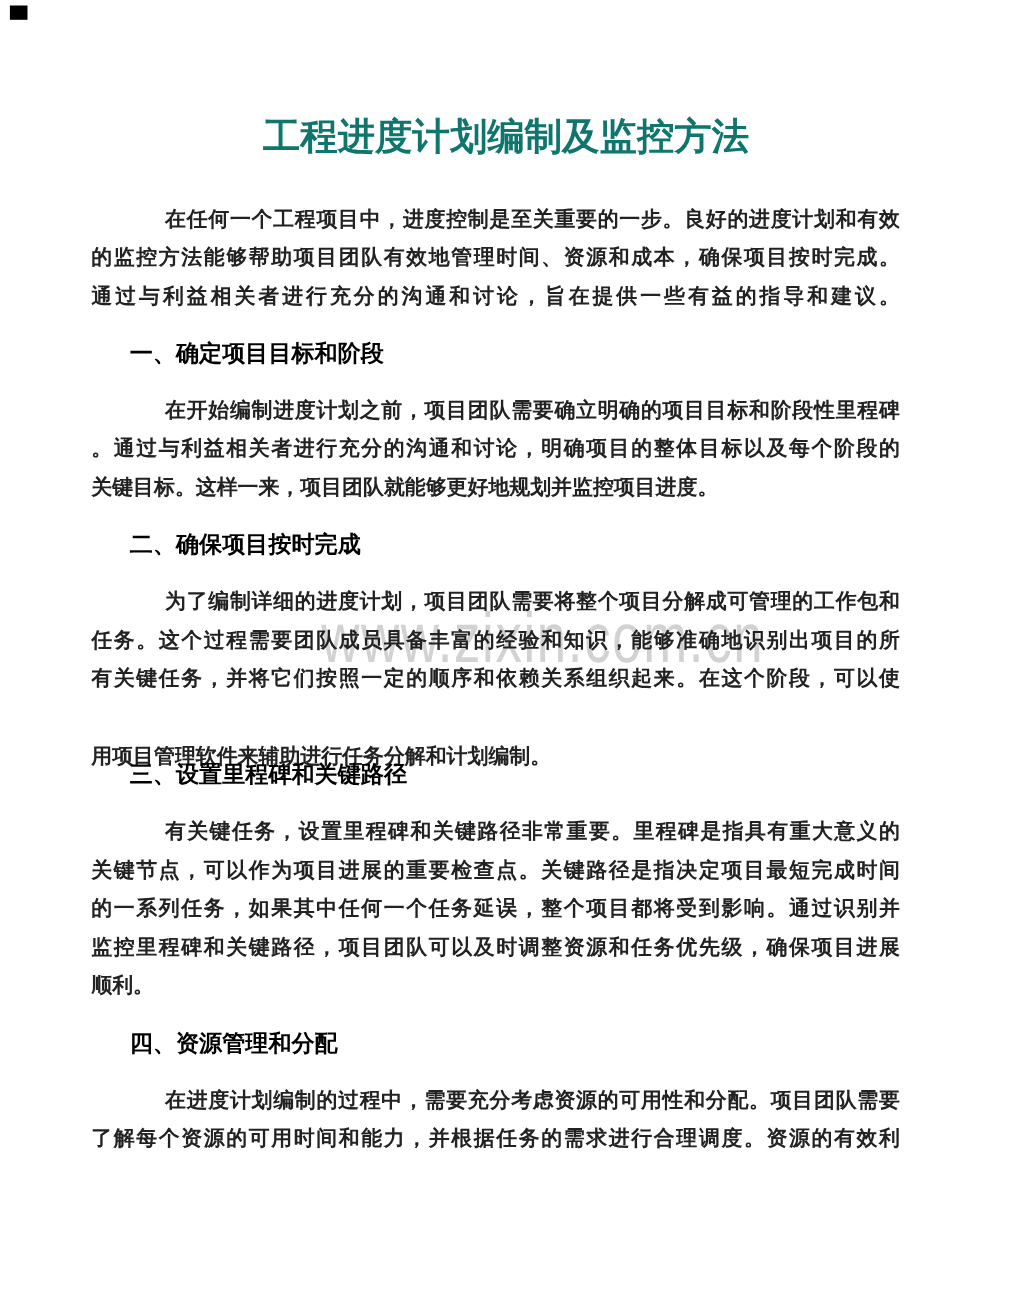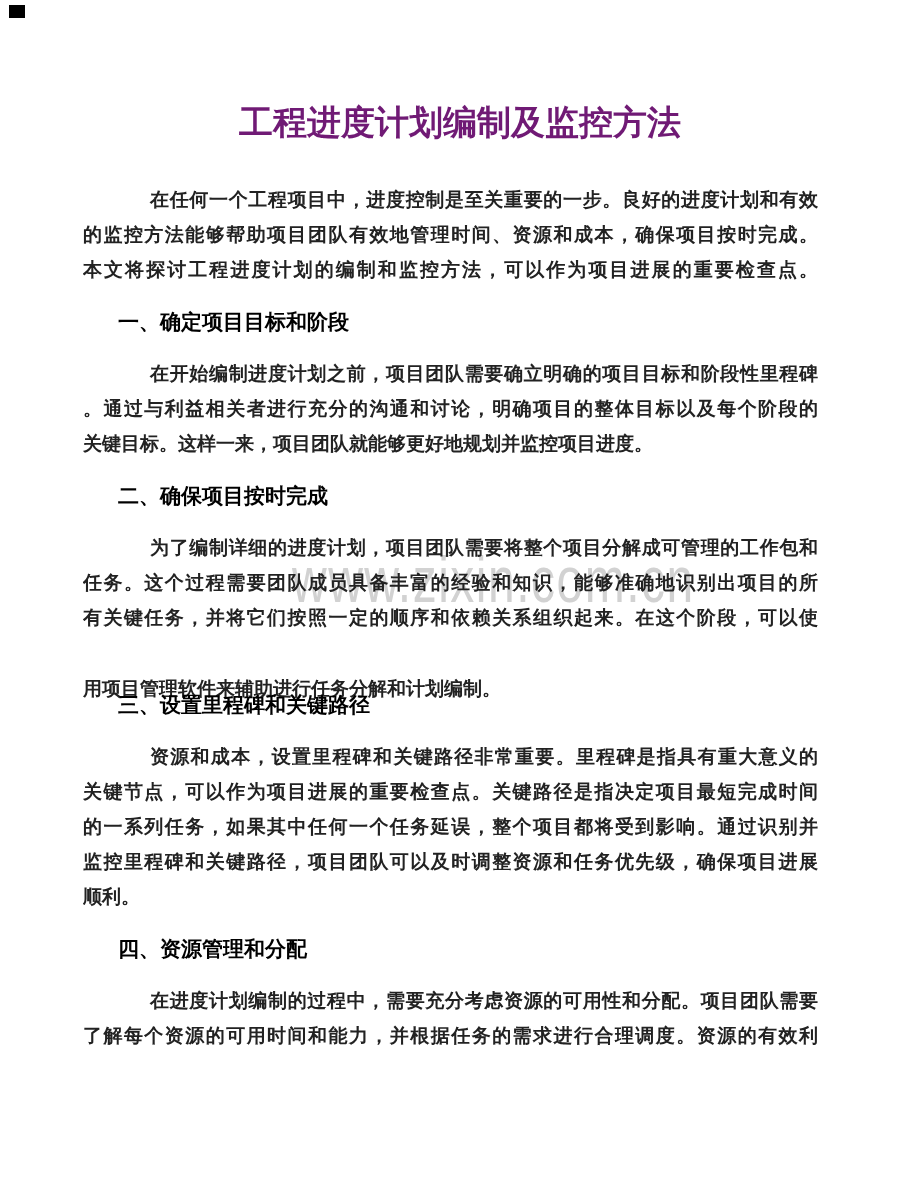--- a/index.html
+++ b/index.html
@@ -19,22 +19,22 @@
     z-index: 2;
   }
   .doc-title {
     position: absolute;
     left: 0; top: 100px;
     width: 920px; height: 50px;
     line-height: 50px;
     text-align: center;
     font-size: 34px;
     font-weight: 700;
-    color: #701a75;
-    font-family: Liberation Mono, monospace;
+    color: #0f766e;
+    font-family: Liberation Serif, serif;
     z-index: 1;
   }
   .wm {
     position: absolute;
     left: 292px; top: 548px;
     height: 64px; line-height: 64px;
     font-size: 64px;
     letter-spacing: 2px;
     color: #d2d2d2;
     transform: scaleX(0.75);
@@ -78,35 +78,35 @@
 <div class="page">
 
   <div class="corner-mark"></div>
 
   <div class="wm">www.zixin.com.cn</div>
 
   <div class="doc-title">工程进度计划编制及监控方法</div>
 
   <div class="ln first" style="top:182px">在任何一个工程项目中，进度控制是至关重要的一步。良好的进度计划和有效</div>
   <div class="ln" style="top:217px">的监控方法能够帮助项目团队有效地管理时间、资源和成本，确保项目按时完成。</div>
-  <div class="ln" style="top:252px">本文将探讨工程进度计划的编制和监控方法，可以作为项目进展的重要检查点。</div>
+  <div class="ln" style="top:252px">通过与利益相关者进行充分的沟通和讨论，旨在提供一些有益的指导和建议。</div>
 
   <div class="hd" style="top:304px">一、确定项目目标和阶段</div>
   <div class="ln first" style="top:356px">在开始编制进度计划之前，项目团队需要确立明确的项目目标和阶段性里程碑</div>
   <div class="ln" style="top:391px">。通过与利益相关者进行充分的沟通和讨论，明确项目的整体目标以及每个阶段的</div>
   <div class="ln last" style="top:426px">关键目标。这样一来，项目团队就能够更好地规划并监控项目进度。</div>
 
   <div class="hd" style="top:478px">二、确保项目按时完成</div>
   <div class="ln" style="top:565px">任务。这个过程需要团队成员具备丰富的经验和知识，能够准确地识别出项目的所</div>
   <div class="ln first" style="top:530px">为了编制详细的进度计划，项目团队需要将整个项目分解成可管理的工作包和</div>
   <div class="ln" style="top:600px">有关键任务，并将它们按照一定的顺序和依赖关系组织起来。在这个阶段，可以使</div>
   <div class="ln last" style="top:671px">用项目管理软件来辅助进行任务分解和计划编制。</div>
 
   <div class="hd" style="top:687px">三、设置里程碑和关键路径</div>
-  <div class="ln first" style="top:739px">资源和成本，设置里程碑和关键路径非常重要。里程碑是指具有重大意义的</div>
+  <div class="ln first" style="top:739px">有关键任务，设置里程碑和关键路径非常重要。里程碑是指具有重大意义的</div>
   <div class="ln" style="top:774px">关键节点，可以作为项目进展的重要检查点。关键路径是指决定项目最短完成时间</div>
   <div class="ln" style="top:844px">监控里程碑和关键路径，项目团队可以及时调整资源和任务优先级，确保项目进展</div>
   <div class="ln" style="top:809px">的一系列任务，如果其中任何一个任务延误，整个项目都将受到影响。通过识别并</div>
   <div class="ln last" style="top:879px">顺利。</div>
 
   <div class="hd" style="top:931px">四、资源管理和分配</div>
   <div class="ln first" style="top:983px">在进度计划编制的过程中，需要充分考虑资源的可用性和分配。项目团队需要</div>
   <div class="ln" style="top:1018px">了解每个资源的可用时间和能力，并根据任务的需求进行合理调度。资源的有效利</div>
 
 </div>

